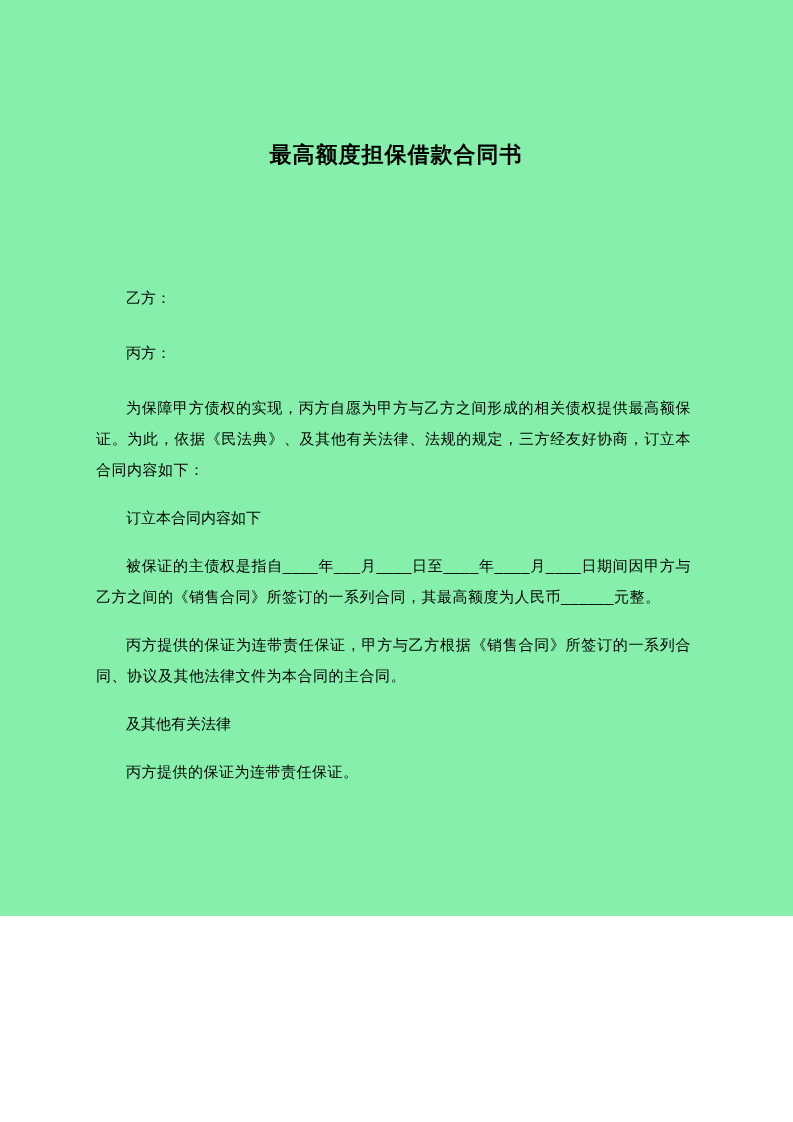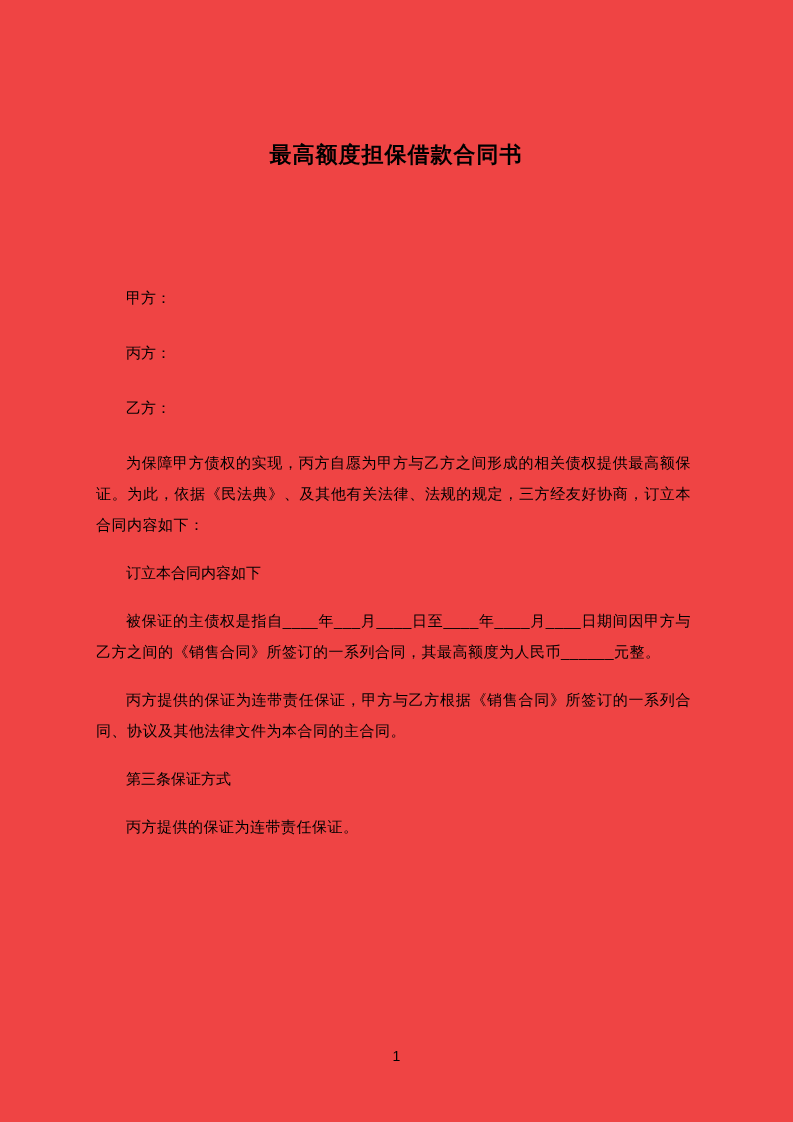--- a/index.html
+++ b/index.html
@@ -2,22 +2,22 @@
 <html><head>
 <meta charset="utf-8">
 <style>
   html, body {
     margin: 0;
     padding: 0;
     background: #ffffff;
   }
   .page {
     width: 793px;
-    height: 1122px;
-    background: #ef4444;
+    height: 916px;
+    background: #86efac;
     position: relative;
     margin: 0 auto;
     overflow: hidden;
     font-family: "Liberation Sans", "DejaVu Sans", sans-serif;
     color: #000000;
   }
   .content {
     padding: 140px 97px 0 96px;
   }
   .doc-title {
@@ -60,36 +60,35 @@
   }
 </style>
 </head>
 <body>
 
 <div class="page">
   <div class="content">
 
     <h1 class="doc-title">最高额度担保借款合同书</h1>
 
-    <p class="party">甲方：</p>
+
+    <p class="party">乙方：</p>
 
     <p class="party">丙方：</p>
-
-    <p class="party">乙方：</p>
 
     <p class="para">为保障甲方债权的实现，丙方自愿为甲方与乙方之间形成的相关债权提供最高额保证。为此，依据《民法典》、及其他有关法律、法规的规定，三方经友好协商，订立本合同内容如下：</p>
 
 
 
     <p class="heading">订立本合同内容如下</p>
 
     <p class="para">被保证的主债权是指自____年___月____日至____年____月____日期间因甲方与乙方之间的《销售合同》所签订的一系列合同，其最高额度为人民币______元整。</p>
 
     <p class="para">丙方提供的保证为连带责任保证，甲方与乙方根据《销售合同》所签订的一系列合同、协议及其他法律文件为本合同的主合同。</p>
 
-    <p class="heading">第三条保证方式</p>
+    <p class="heading">及其他有关法律</p>
 
     <p class="para">丙方提供的保证为连带责任保证。</p>
 
   </div>
 
   <div class="page-number">1</div>
 </div>
 
 </body></html>

